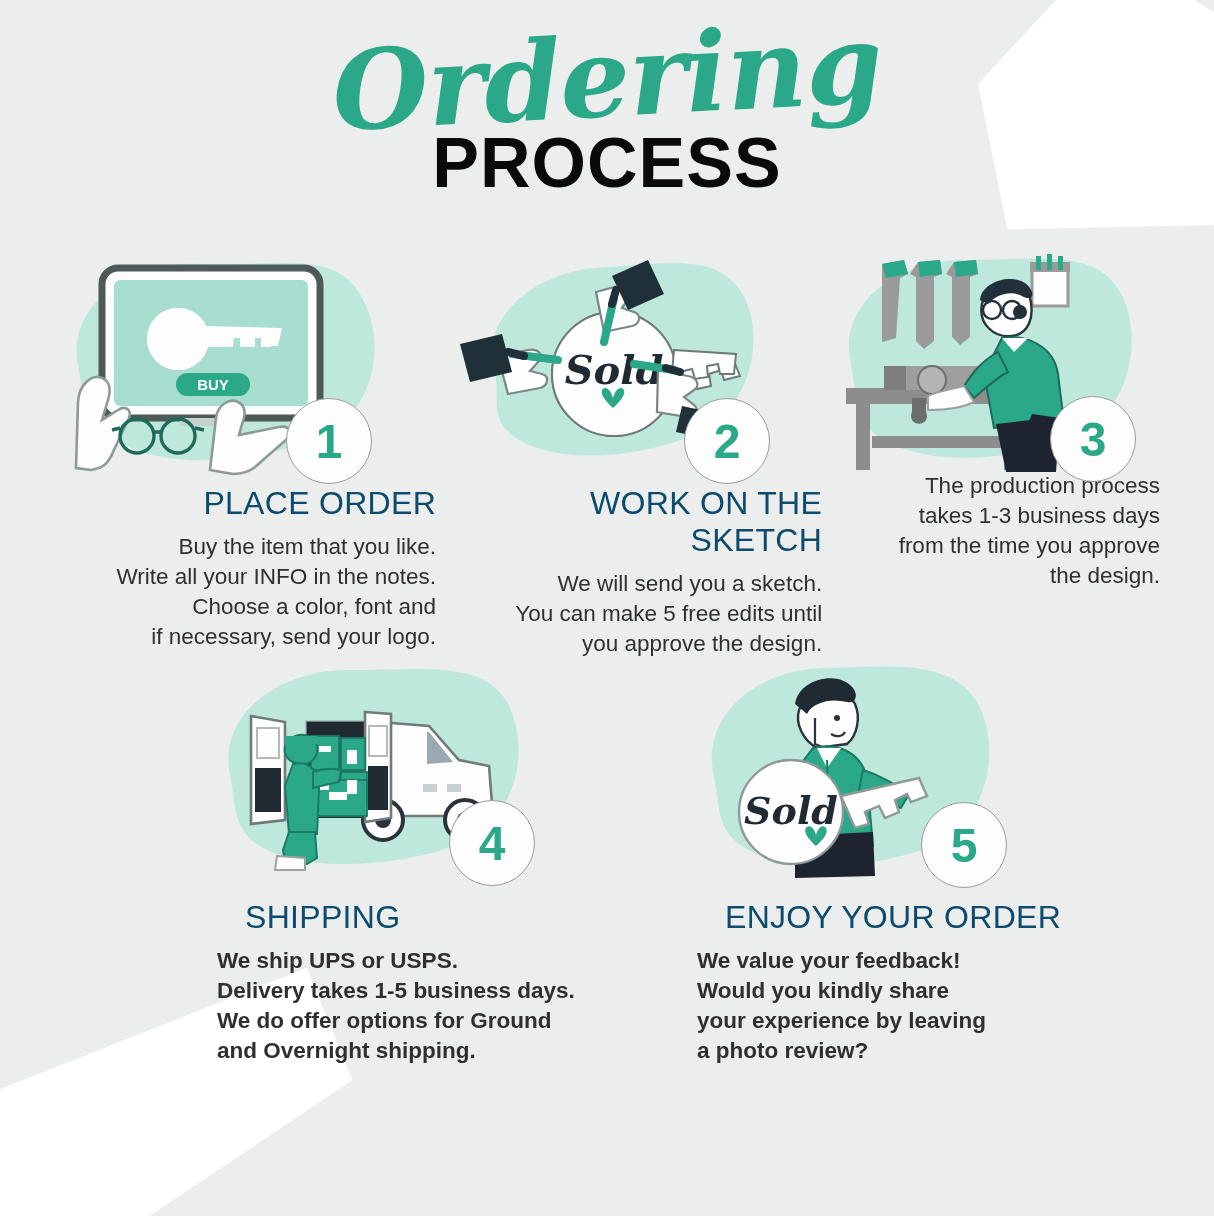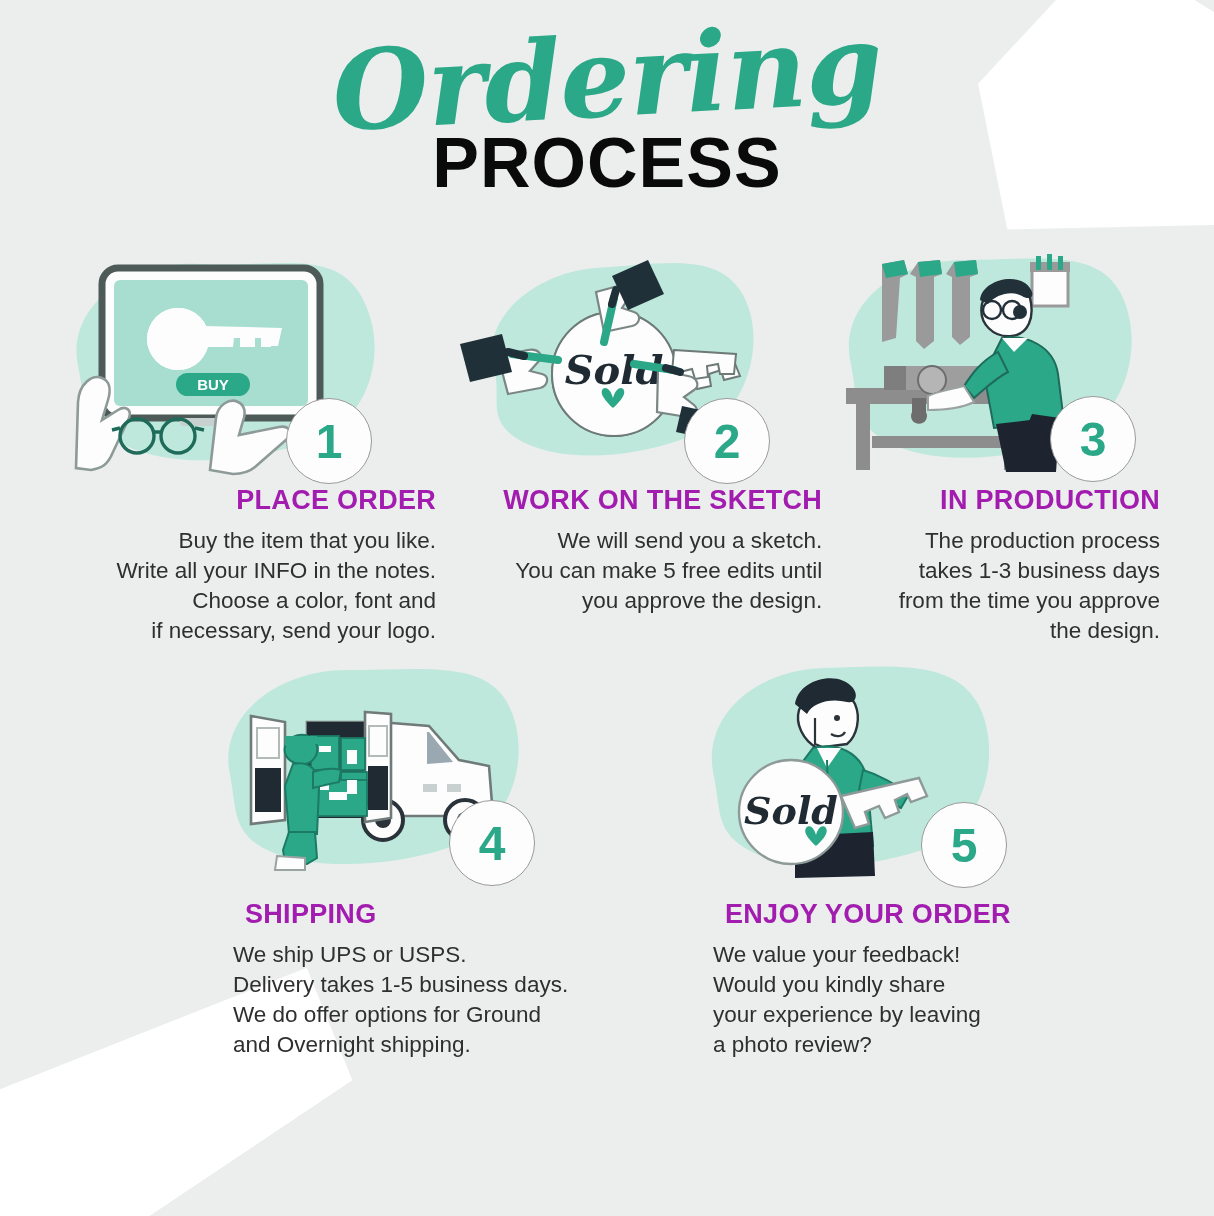--- a/index.html
+++ b/index.html
@@ -56,29 +56,29 @@
   .s1{width:390px;}
   .s2{width:390px;}
   .s3{width:340px;}
   .s4{width:420px;}
   .s5{width:420px;}
 
   .art{position:relative;height:225px;}
   .art svg{display:block;}
 
   .step-title{
-    font-weight:bold;font-size:27px;letter-spacing:.3px;
-    color:#a21caf;margin:14px 0 10px 14px;
+    font-weight:normal;font-size:32px;letter-spacing:.3px;
+    color:#0c4a6e;margin:14px 0 10px 14px;
   }
   .s4 .step-title,.s5 .step-title{margin-left:30px;}
   .step-body{
     font-size:22.5px;line-height:1.34;color:#2f2f2f;margin-left:14px;
     white-space:pre-line;
   }
-  .s4 .step-body,.s5 .step-body{margin-left:18px;}
+  .s4 .step-body,.s5 .step-body{margin-left:2px;font-weight:bold;}
 
   
   .badge{
     position:absolute;width:84px;height:84px;border-radius:50%;
     background:#fdfdfd;border:1.6px solid #9a9a9a;
     display:flex;align-items:center;justify-content:center;
     font-size:48px;font-weight:bold;color:#2aa888;
     font-family:"Liberation Sans", sans-serif;
     z-index:6;
   }
@@ -225,21 +225,20 @@
             <path d="M166 106 c-18 10 -26 22 -34 34 l10 12 c14 -12 22 -20 34 -26 Z" fill="#2aa888" stroke="#1f6b5a" stroke-width="2"></path>
             <path d="M132 140 c-16 4 -28 6 -36 10 l0 14 c18 0 34 -2 46 -8 Z" fill="#fdfdfd" stroke="#9aa3a1" stroke-width="2"></path>
             <path d="M200 168 l28 4 l-4 54 l-30 0 l-2 -38 Z" fill="#1d2430"></path>
             <path d="M164 178 l34 -4 l4 52 l-28 0 Z" fill="#1d2430"></path>
           </g>
           </svg>
           <div></div>
 
         <div class="badge" style="left:218px;top:150px;">3</div>
       </div>
-      <div class="step-title">IN PRODUCTION</div>
       <div class="step-body">The production process
 takes 1-3 business days
 from the time you approve
 the design.</div>
     </div>
   </div>
 
   <div class="row row-2">
 
     <div class="step s4">

